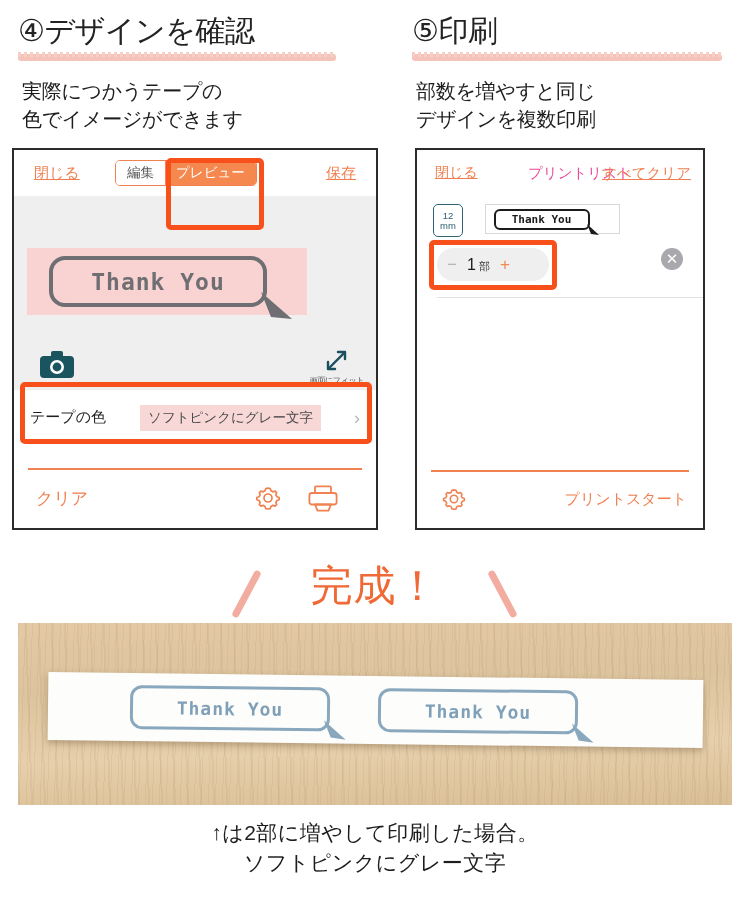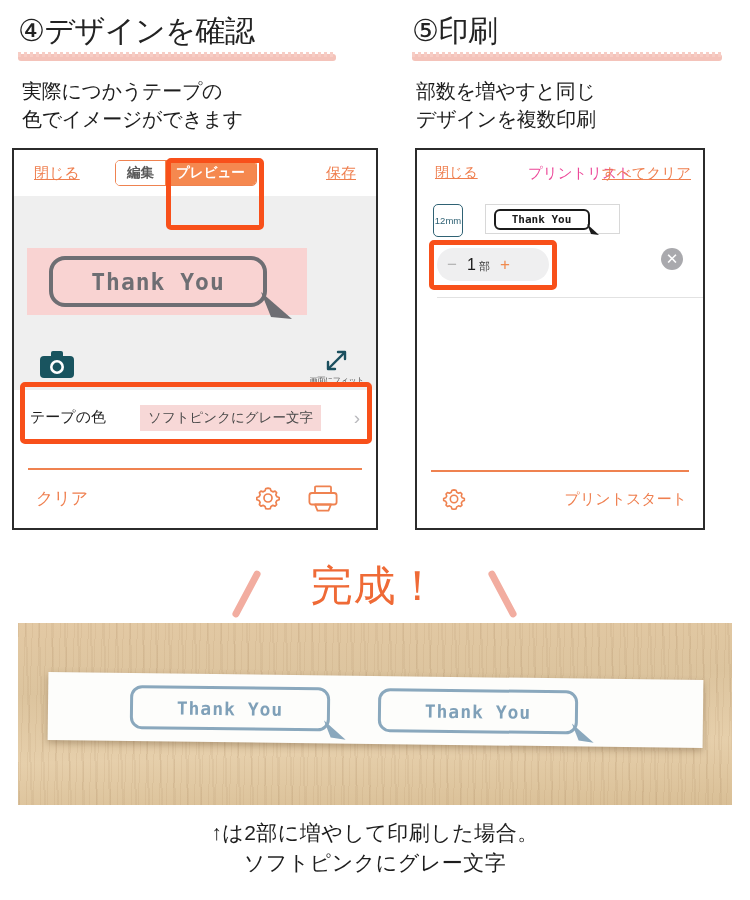--- a/index.html
+++ b/index.html
@@ -111,21 +111,21 @@
     pointer-events: none;
   }
 
   
   .fit-cap { font-size: 8px; color: #4a4a4a; white-space: nowrap; letter-spacing:-0.4px;}
 
   
   .mm-badge {
     position: absolute; border: 1.5px solid #2f6274; border-radius: 5px;
     color: #2f6274; font-size: 9.5px; line-height: 1.02;
-    display: flex; flex-direction: row; align-items: center;
+    display: flex; flex-direction: column; align-items: center;
     justify-content: center; text-align: center;
   }
   .mini-label {
     position: absolute; border: 1px solid #d8d8d8; background: #fff;
     display: flex; align-items: center; justify-content: center;
   }
   .stepper {
     position: absolute; background: #efeff0; border-radius: 18px;
     display: flex; align-items: center;
   }
@@ -198,21 +198,21 @@
   </div>
   <div class="head-sub" style="position:absolute; left:416px; top:78px; width:320px;">部数を増やすと同じ
 デザインを複数印刷</div>
 
   <div class="panel" style="left:12px; top:148px; width:366px; height:382px;">
     <div class="panel-inner">
 
       <div class="navbar">
         <div class="nav-btn" style="position:absolute; left:20px;">閉じる</div>
 
-        <div class="segmented" style="position:absolute; left:101px;font-weight:bold;">
+        <div class="segmented" style="position:absolute; left:101px;">
           <div class="seg off">編集</div>
           <div class="seg on">プレビュー</div>
         </div>
 
         <div class="nav-btn" style="position:absolute; right:20px;">保存</div>
       </div>
 
       <div class="canvas-area" style="top:46px; bottom:138px;">
 
         <div class="tape-pink" style="left:13px; top:52px; width:280px; height:67px;">

